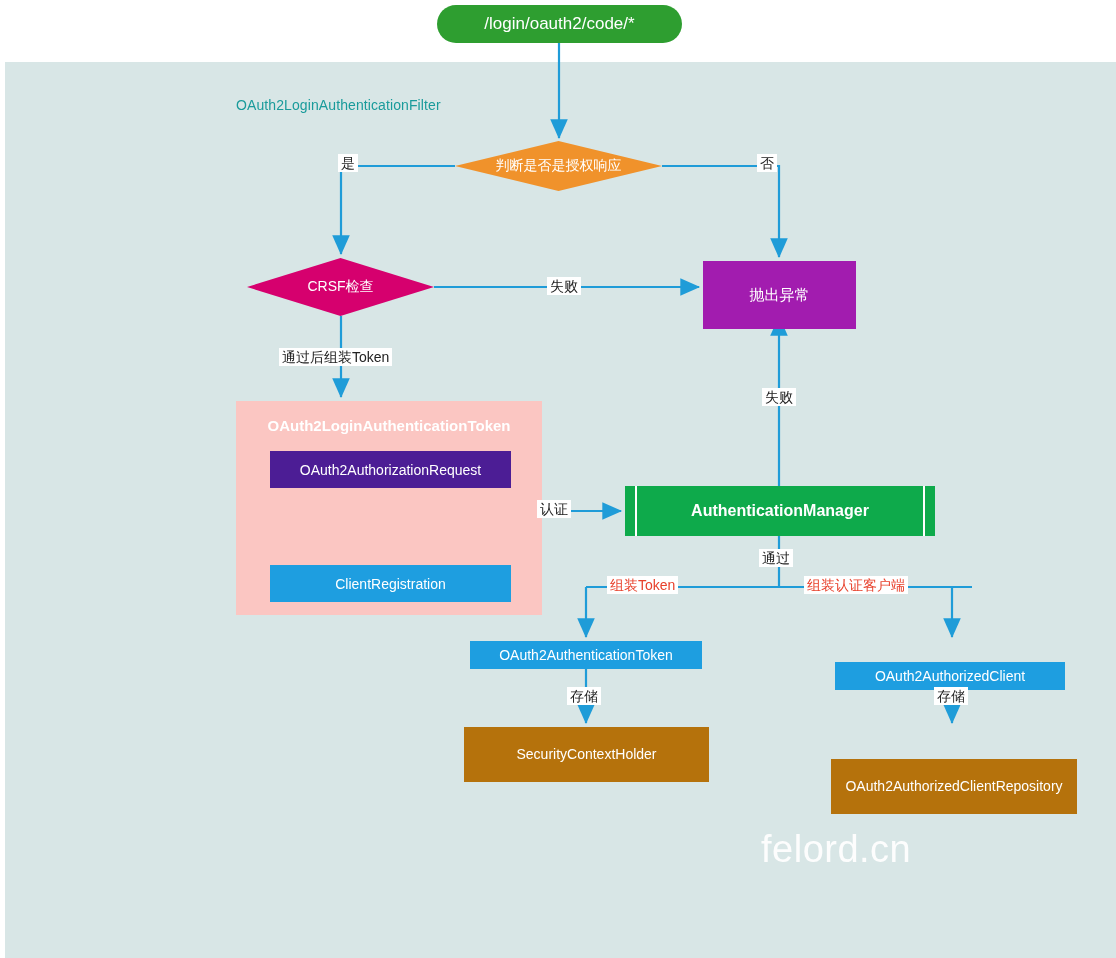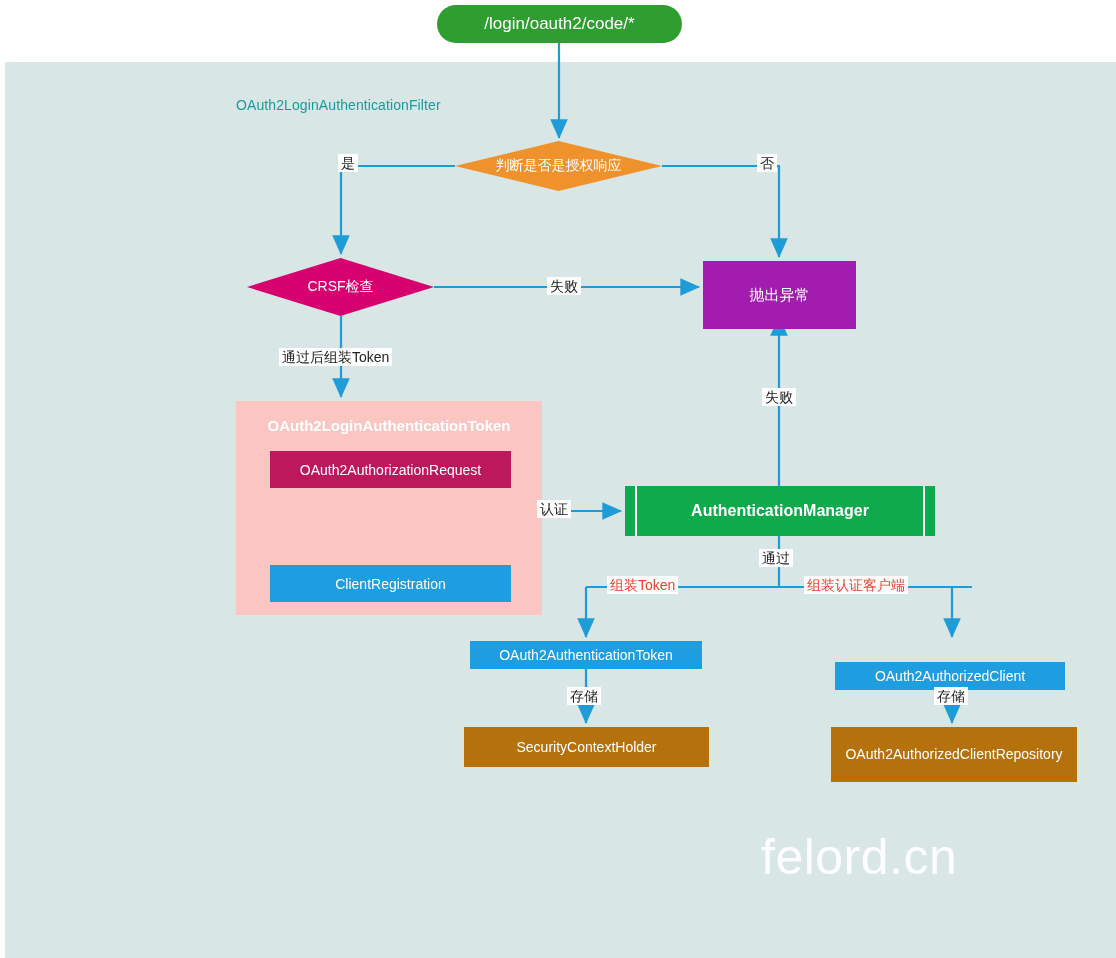--- a/index.html
+++ b/index.html
@@ -109,21 +109,21 @@
     width: 241px;
     height: 37px;
     box-sizing: border-box;
     display: flex;
     align-items: center;
     justify-content: center;
     color: #ffffff;
     font-size: 14px;
     white-space: nowrap;
   }
-  #sub-authorization-request { top: 49px;  background: #be185d; }
+  #sub-authorization-request { top: 49px;  background: #4c1d95; }
   #sub-authorization-response { top: 106px; background: #f4634f; }
   #sub-client-registration   { top: 163px; background: #1e9ee0; }
 
   
   #authentication-manager {
     left: 625px; top: 486px; width: 310px; height: 50px;
     background: #0eaa4b;
     font-size: 16px;
     font-weight: bold;
     text-align: right;
@@ -139,25 +139,25 @@
 
   #oauth2-authentication-token {
     left: 470px; top: 641px; width: 232px; height: 28px;
     background: #1e9ee0; font-size: 14px;
   }
   #oauth2-authorized-client {
     left: 835px; top: 662px; width: 230px; height: 28px;
     background: #1e9ee0; font-size: 14px;
   }
   #security-context-holder {
-    left: 464px; top: 727px; width: 245px; height: 40px;
+    left: 464px; top: 727px; width: 245px; height: 55px;
     background: #b5720c; font-size: 14px;
   }
   #oauth2-authorized-client-repository {
-    left: 831px; top: 727px; width: 246px; height: 55px;
+    left: 831px; top: 759px; width: 246px; height: 55px;
     background: #b5720c; font-size: 14px;
   }
 
   
   .edge-label {
     position: absolute;
     background: #ffffff;
     color: #222222;
     font-size: 14px;
     padding: 1px 3px;
@@ -175,21 +175,21 @@
   #label-pass     { left: 759px; top: 549px; }
   #label-build-token { left: 607px; top: 576px; }
   #label-build-client{ left: 804px; top: 576px; }
   #label-store-left  { left: 567px; top: 687px; }
   #label-store-right { left: 934px; top: 687px; }
 
   
   #watermark {
     position: absolute;
     left: 761px; top: 828px;
-    font-size: 50px;
+    font-size: 38px;
     color: #ffffff;
     opacity: .95;
     white-space: nowrap;
     letter-spacing: .5px;
   }
 
   #edges { position: absolute; left: 0; top: 0; }
 </style>
 </head>
 <body>

